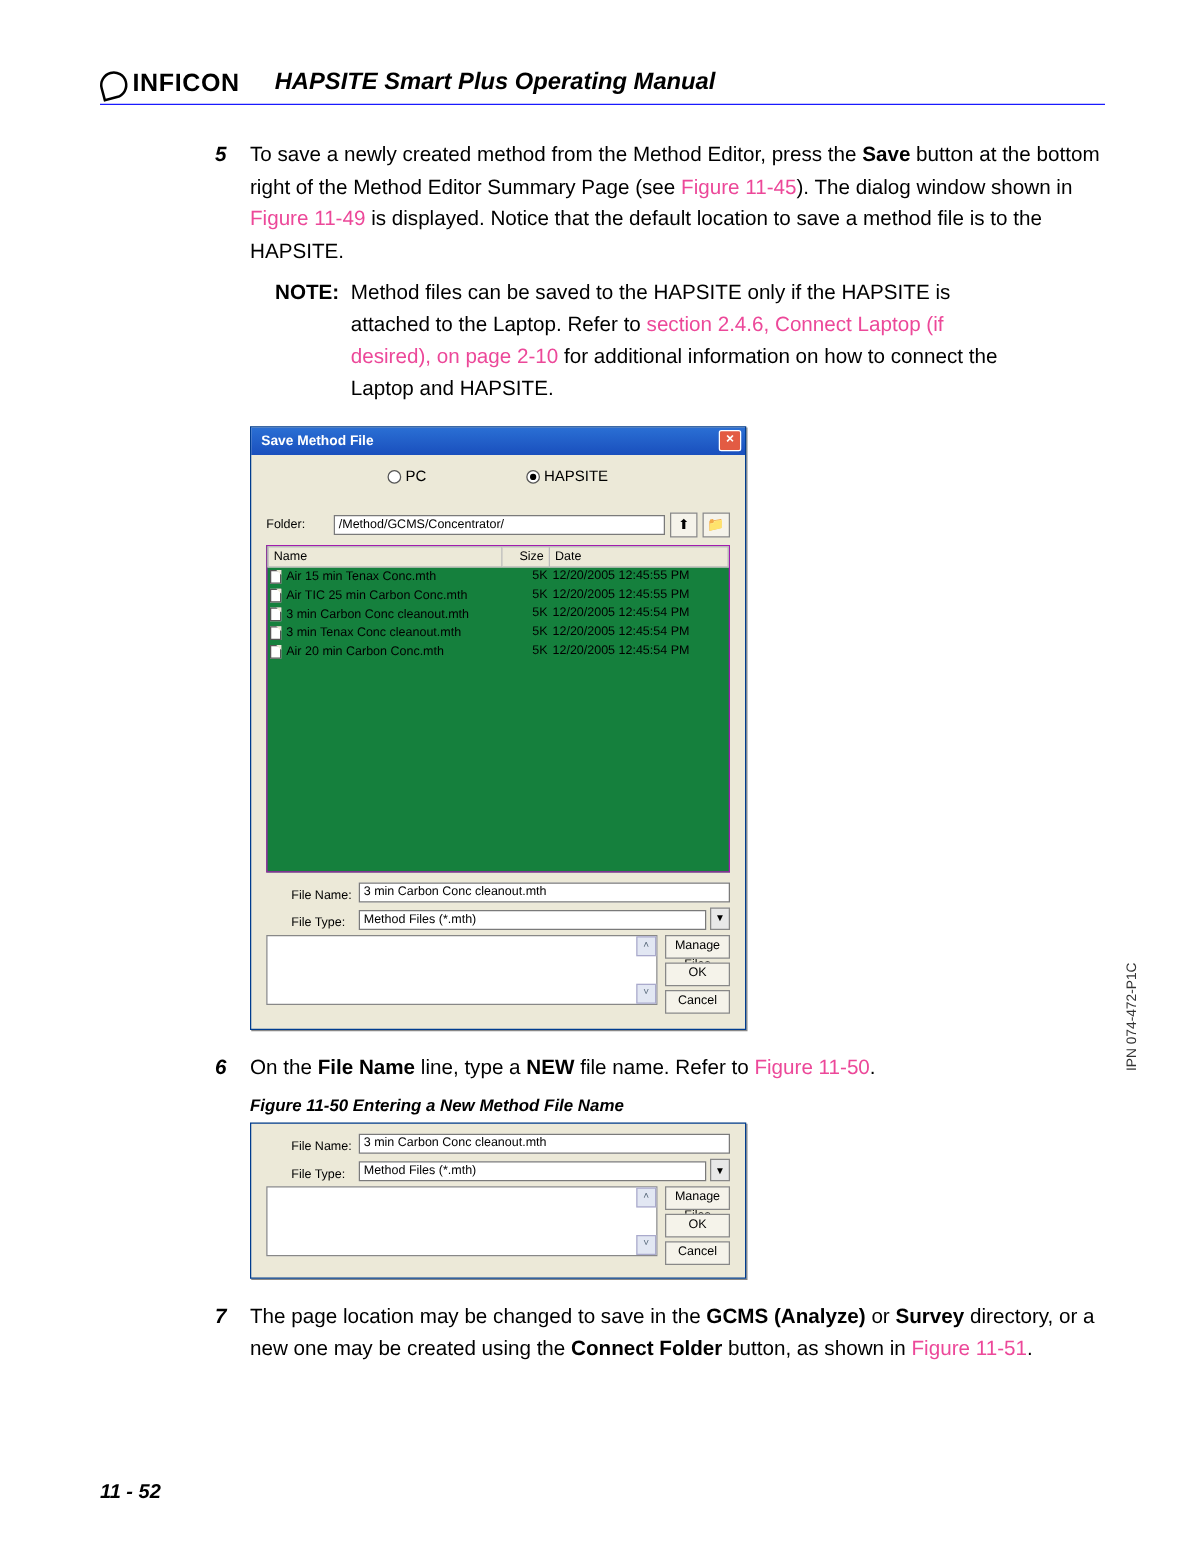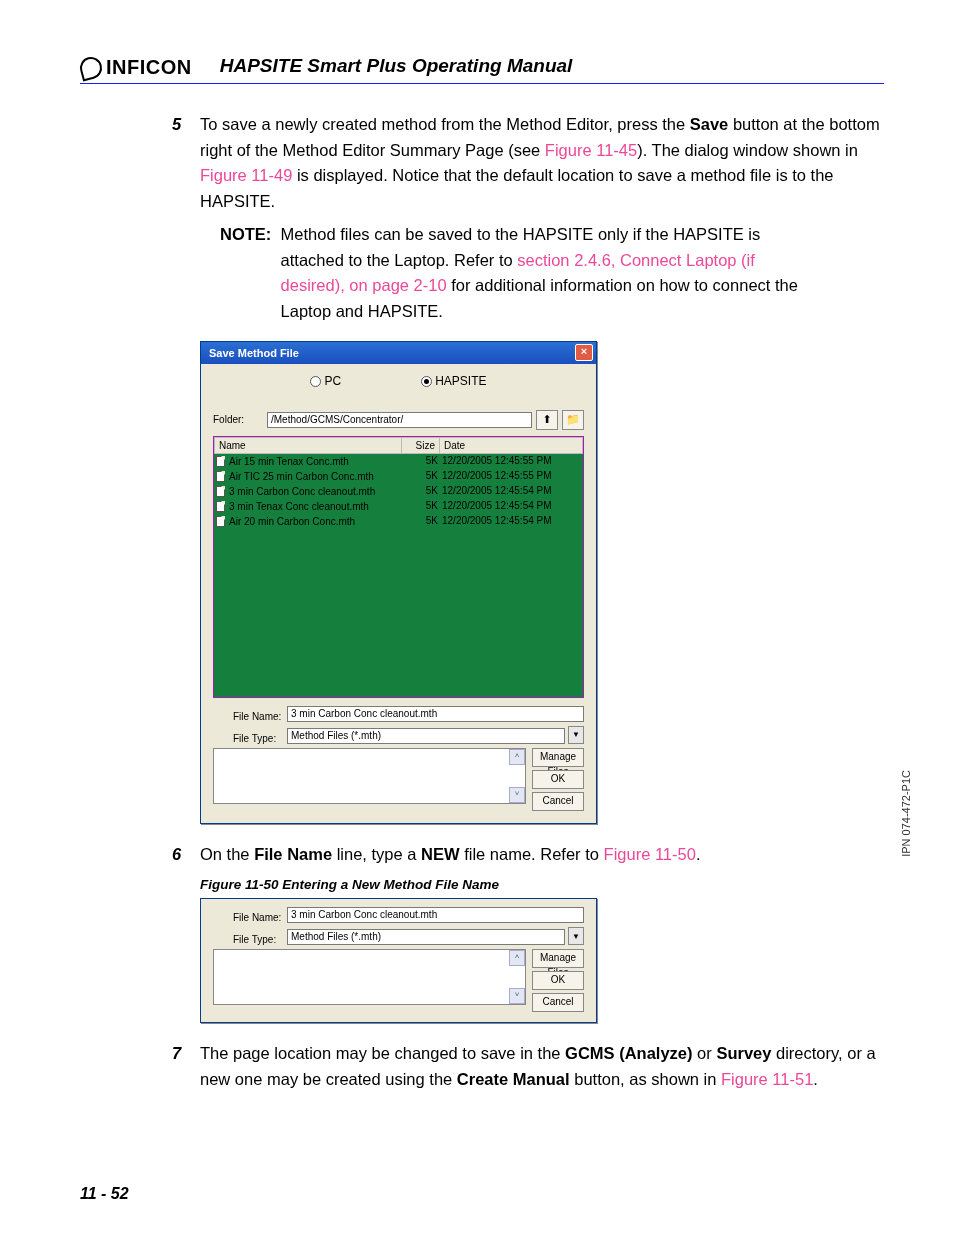--- a/index.html
+++ b/index.html
@@ -461,21 +461,21 @@
             <div class="btn">OK</div>
             <div class="btn">Cancel</div>
           </div>
         </div>
       </div>
     </div>
 
     <div class="step">
       <span class="step-num">7</span>
       <p>
-        <span>The page location may be changed to save in the </span><b>GCMS (Analyze)</b><span> or </span><b>Survey</b><span> directory, or a new one may be created using the </span><b>Create Manual</b><span> button, as shown in </span><span class="link">Figure 11-51</span><span>.</span>
+        <span>The page location may be changed to save in the </span><b>GCMS (Analyze)</b><span> or </span><b>Survey</b><span> directory, or a new one may be created using the </span><b>Connect Folder</b><span> button, as shown in </span><span class="link">Figure 11-51</span><span>.</span>
       </p>
     </div>
 
   </div>
 
   <div class="page-number">11 - 52</div>
   <div class="side-text">IPN 074-472-P1C</div>
 </div>
 
 </body></html>

